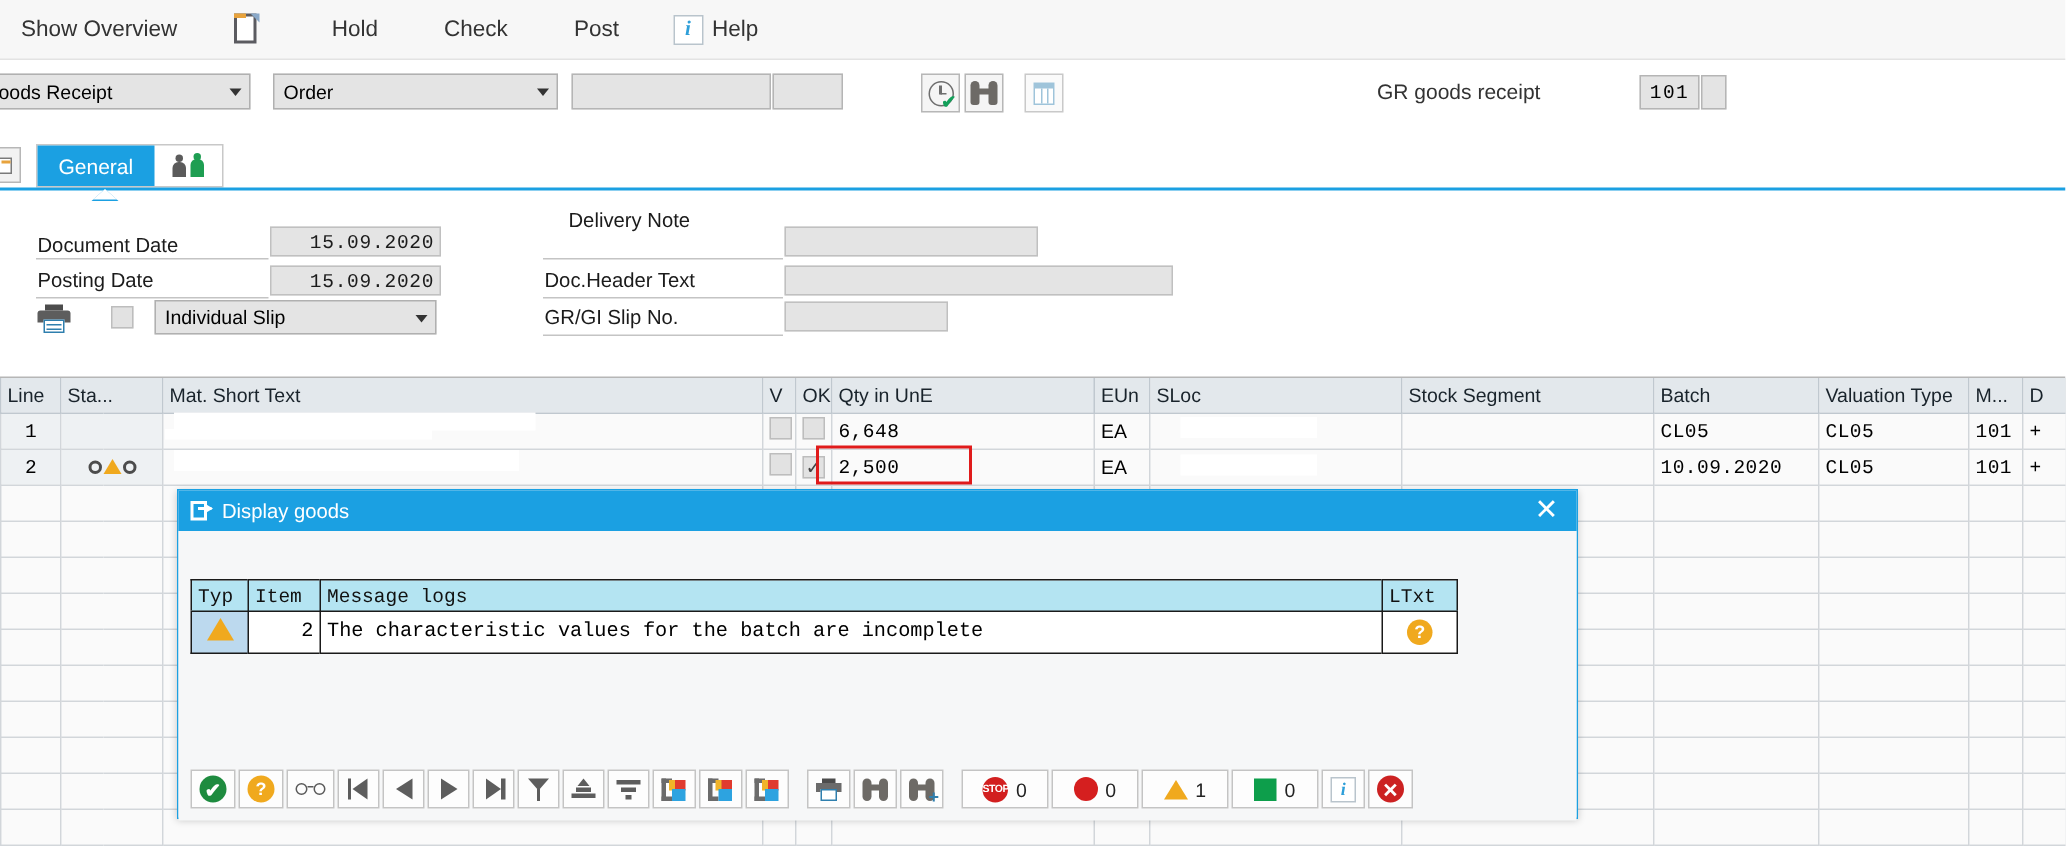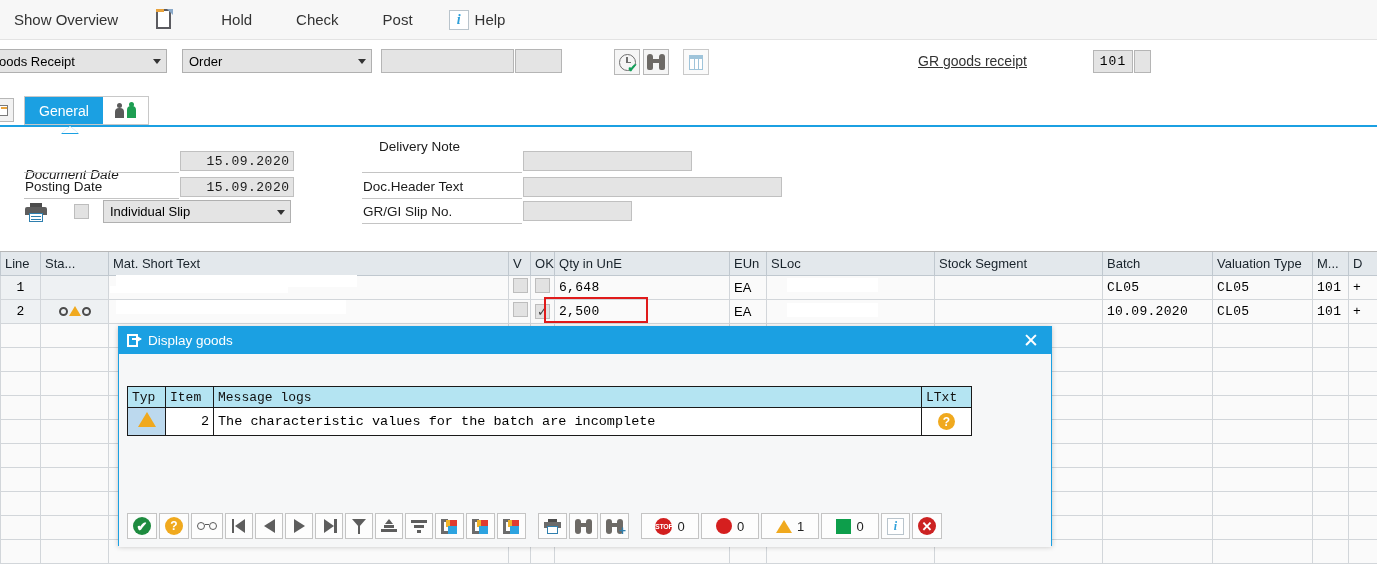--- a/index.html
+++ b/index.html
@@ -96,21 +96,21 @@
   }
   .ico-bino .bl{ left:0; } .ico-bino .br{ right:0; }
   .ico-bino .bridge{ position:absolute; left:5px; top:5px; width:8px; height:4px; background:#6d6a66; }
   
   .ico-table{ position:relative; width:14px; height:15px; border:1.5px solid #9fc4da; background:#fff;}
   .ico-table .hdr{ position:absolute; left:0; top:0; right:0; height:3px; background:#9fc4da; }
   .ico-table .c1{ position:absolute; left:3.5px; top:3px; bottom:0; width:1.2px; background:#9fc4da; }
   .ico-table .c2{ position:absolute; left:7.5px; top:3px; bottom:0; width:1.2px; background:#9fc4da; }
 
   .gr-label{
-    position:absolute; left:918px; top:53px; font-size:14px; color:#333;text-decoration:underline;
+    position:absolute; left:918px; top:53px; font-size:14px; color:#333;
   }
   .mvt-box{
     position:absolute; left:1093px; top:50px; width:40px; height:23px;
     background:#e4e4e4; border:1px solid #b5b5b5;
     font-family:"Liberation Mono", monospace; font-size:13px;
     display:flex; align-items:center; justify-content:center; letter-spacing:1px;
   }
   .mvt-box2{
     position:absolute; left:1134px; top:50px; width:17px; height:23px;
     background:#e4e4e4; border:1px solid #b5b5b5;
@@ -433,21 +433,21 @@
         </span>
       </div>
     </div>
     <div class="tab-underline"></div>
     <div class="tab-arrow-outline"></div>
     <div class="tab-arrow"></div>
   </div>
 
   <div class="form-area"></div>
 
-  <div class="fld-label" style="left:25px; top:167px;font-style:italic;">Document Date</div>
+  <div class="fld-label" style="left:25px; top:156px;">Document Date</div>
   <div class="fld-underline" style="left:24px; top:172px; width:155px;"></div>
   <div class="fld-input val" style="left:180px; top:151px; width:114px;">15.09.2020</div>
 
   <div class="fld-label" style="left:25px; top:179px;">Posting Date</div>
   <div class="fld-underline" style="left:24px; top:198px; width:155px;"></div>
   <div class="fld-input val" style="left:180px; top:177px; width:114px;">15.09.2020</div>
 
   <div class="printer-ico">
     <span class="top"></span>
       <span class="body"></span>

